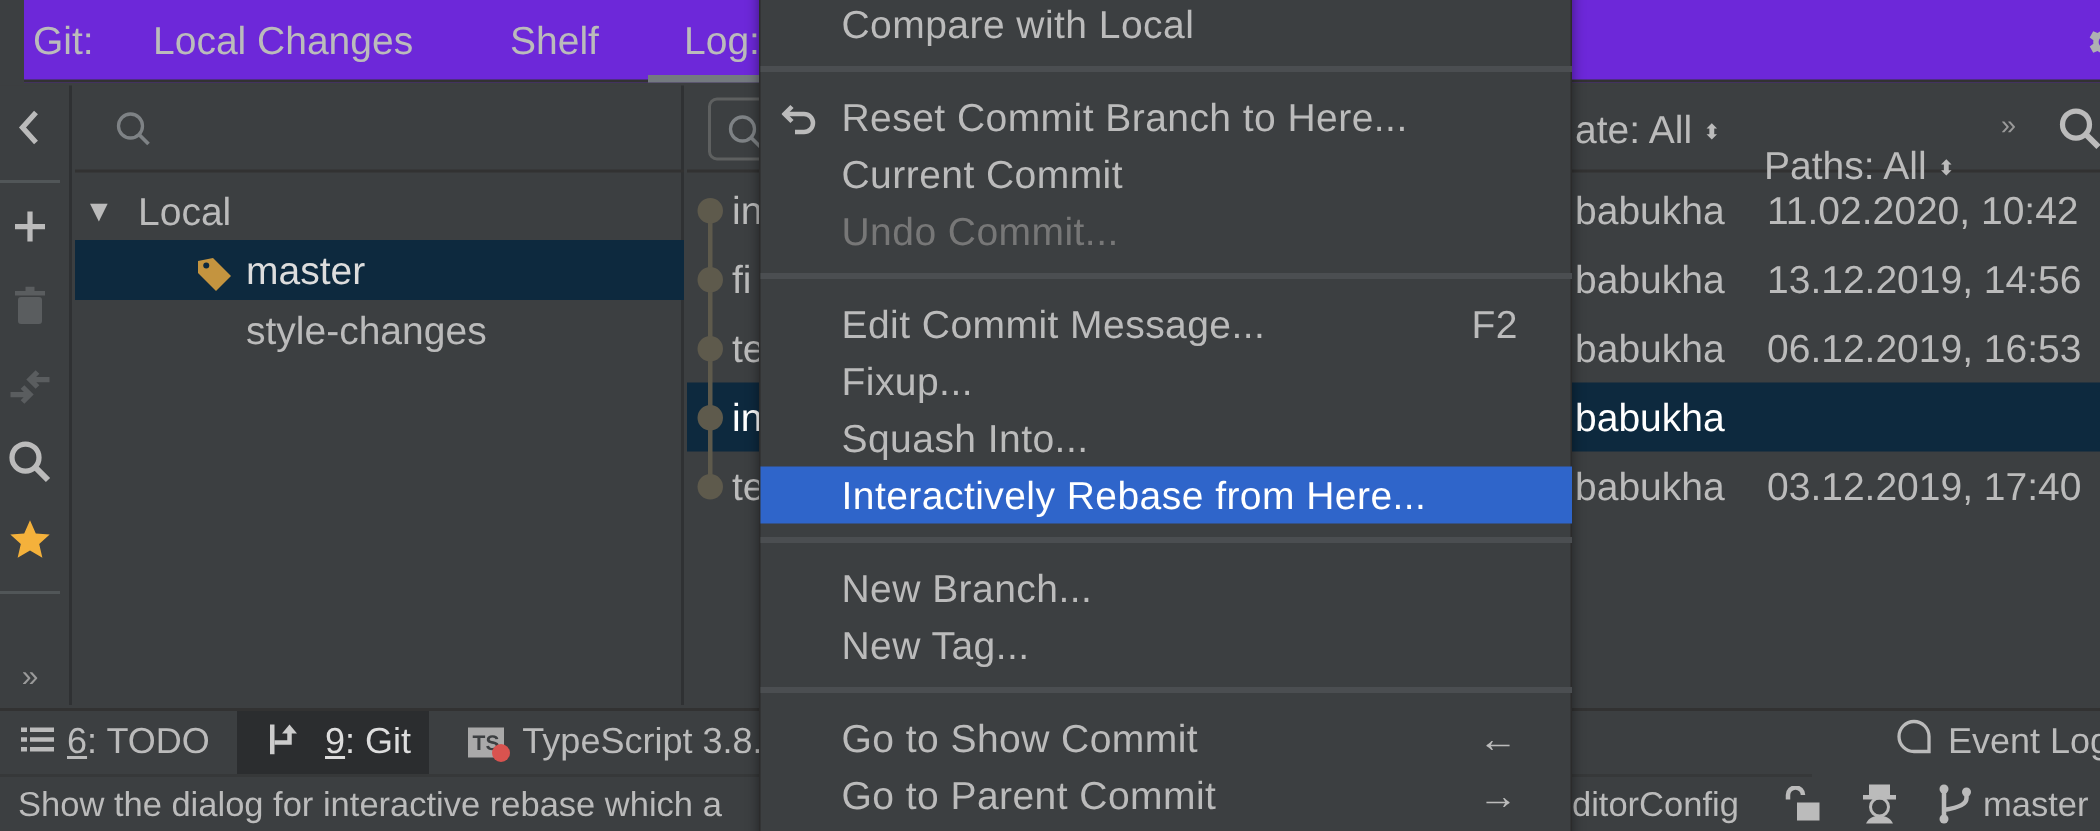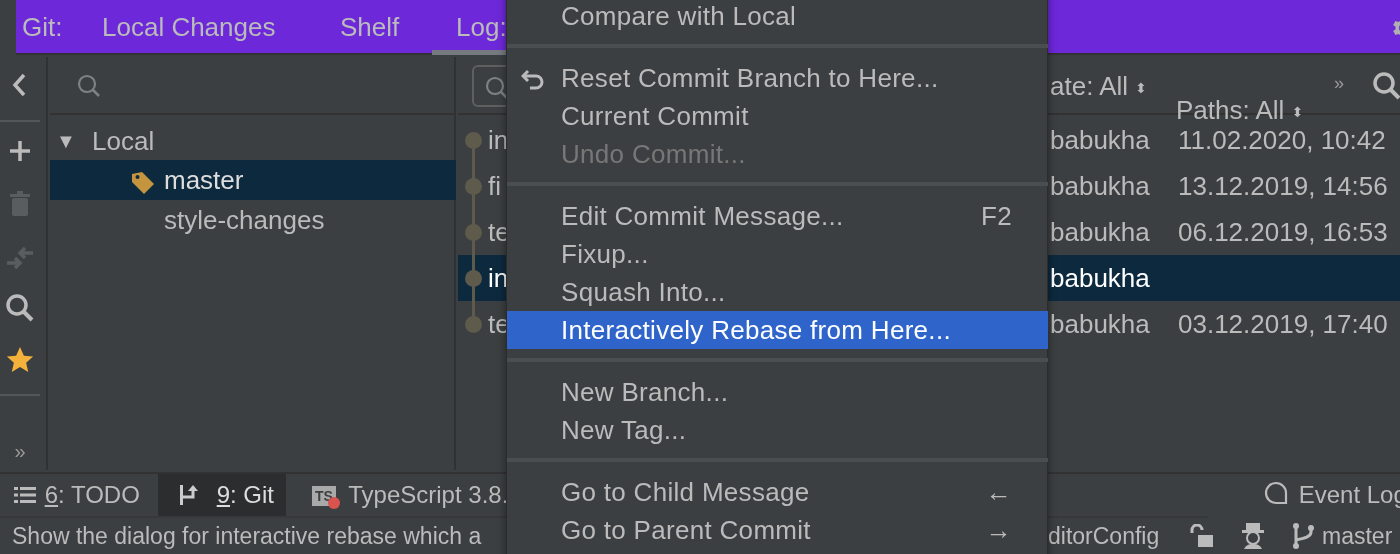--- a/index.html
+++ b/index.html
@@ -282,20 +282,20 @@
     <span class="sc">F2</span>
   </div>
   <div class="mi" style="top:283px;">Squash Into...</div>
   <div class="mi" style="top:245px;">Fixup...</div>
   <div class="mi hl" style="top:321px;">Interactively Rebase from Here...</div>
   <div class="msep" style="top:368px;"></div>
   <div class="mi" style="top:421px;">New Tag...</div>
   <div class="mi" style="top:383px;">New Branch...</div>
   <div class="msep" style="top:468px;"></div>
   <div class="mi" style="top:483px;">
-    <span>Go to Child Message</span>
+    <span>Go to Show Commit</span>
     <span class="sc">←</span>
   </div>
   <div class="mi" style="top:521px;">
     <span>Go to Parent Commit</span>
     <span class="sc">→</span>
   </div>
 </div>
 
 </body></html>

